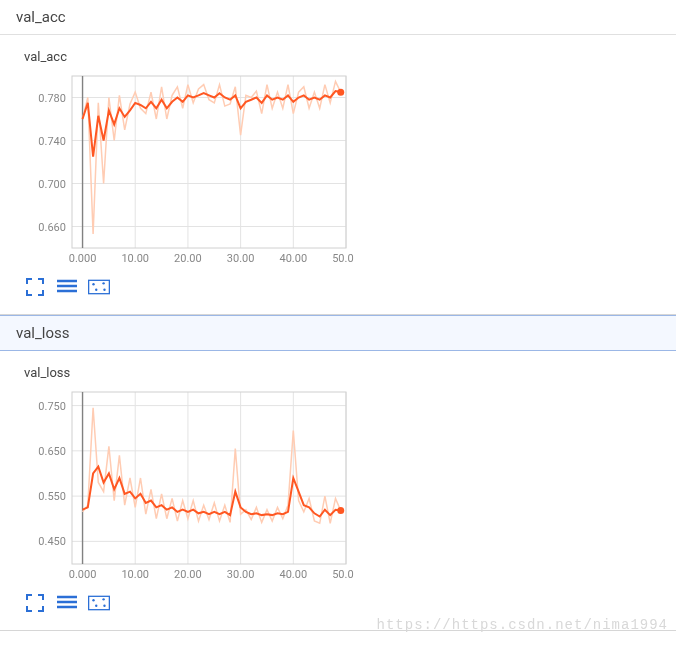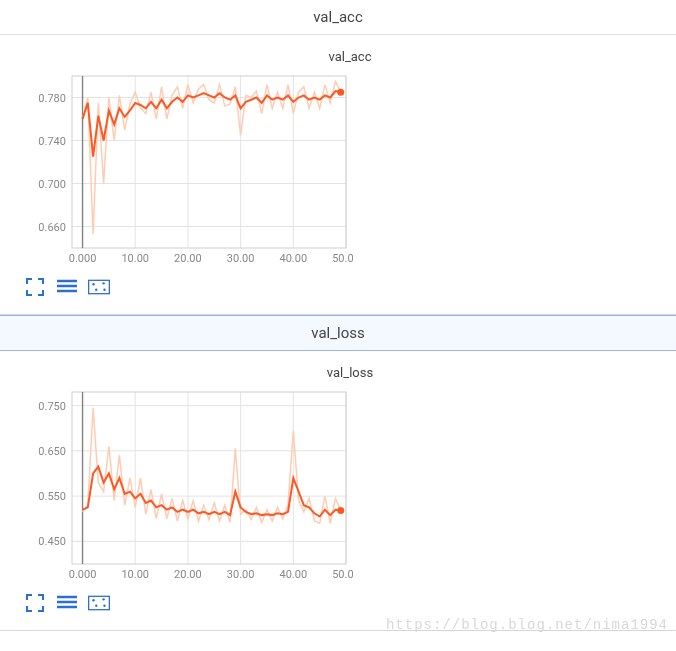--- a/index.html
+++ b/index.html
@@ -4,21 +4,20 @@
 <style>
   * { box-sizing: border-box; }
   body {
     margin: 0;
     font-family: -apple-system, BlinkMacSystemFont, "Segoe UI", Roboto, Arial, sans-serif;
     background: #fff;
     width: 676px;
   }
   .panel {
     border-bottom: 1px solid #d6d6d6;
-    text-align: center;
   }
   .panel-header {
     padding: 8px 16px;
     font-size: 15px;
     color: #444;
     border-bottom: 1px solid #e0e0e0;
     background: #fff;
   }
   .panel-header.blue-border {
     border-top: 1.5px solid #9bb7e6;
@@ -189,13 +188,13 @@
           <circle cx="6" cy="5" r="1.3" fill="#2b6fd6"></circle>
           <circle cx="17" cy="4" r="1.3" fill="#2b6fd6"></circle>
           <circle cx="9" cy="11" r="1.3" fill="#2b6fd6"></circle>
           <circle cx="18" cy="11" r="1.3" fill="#2b6fd6"></circle>
         </svg>
       </div>
     </div>
   </div>
 </div>
 
-<div class="watermark">https://blog.blog.net/nima1994</div>
+<div class="watermark">https://https.csdn.net/nima1994</div>
 
 </body></html>

